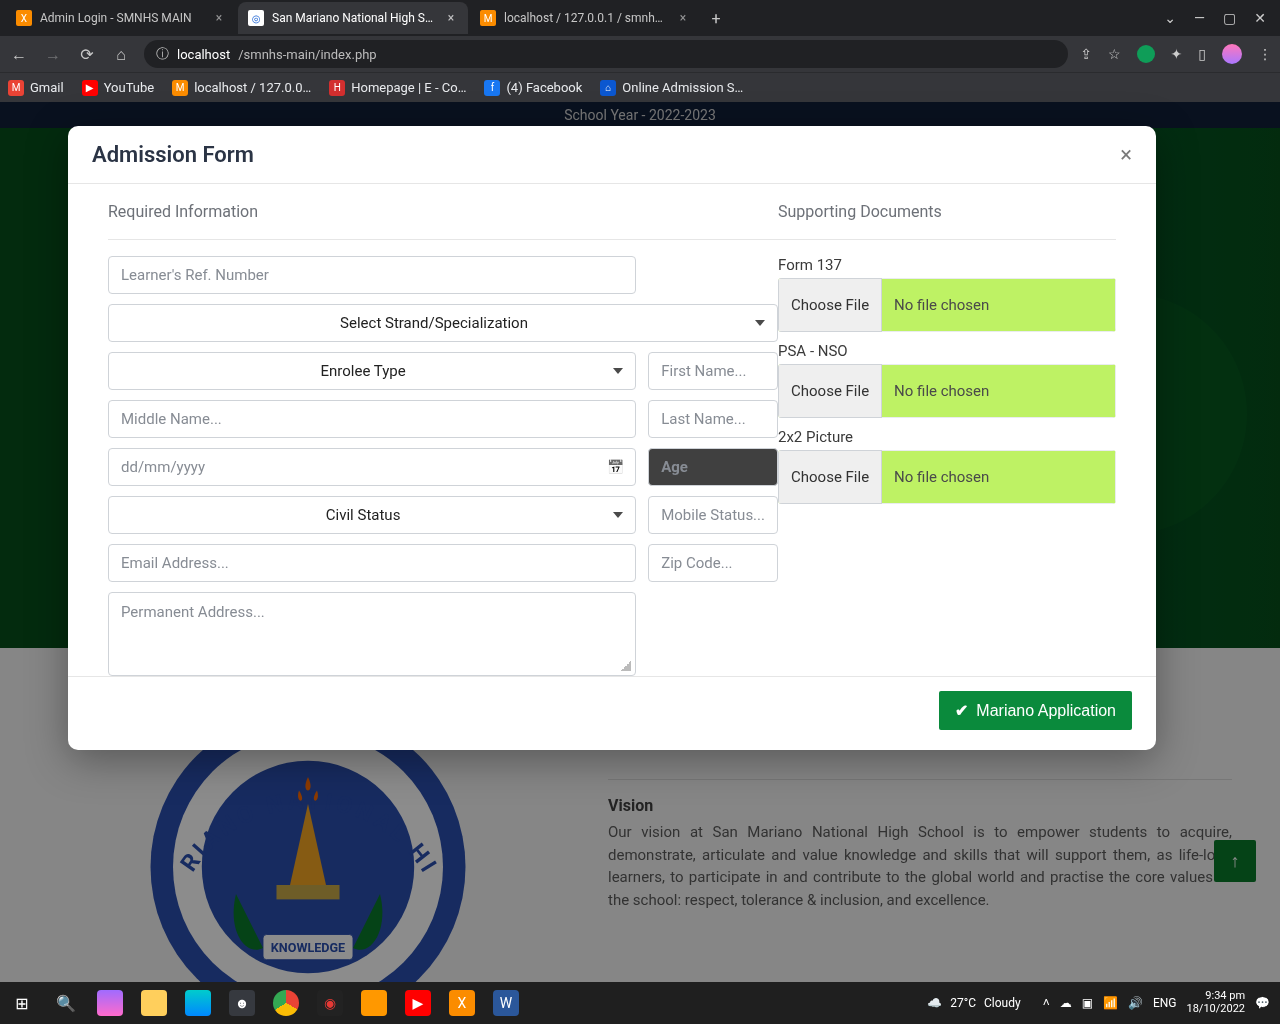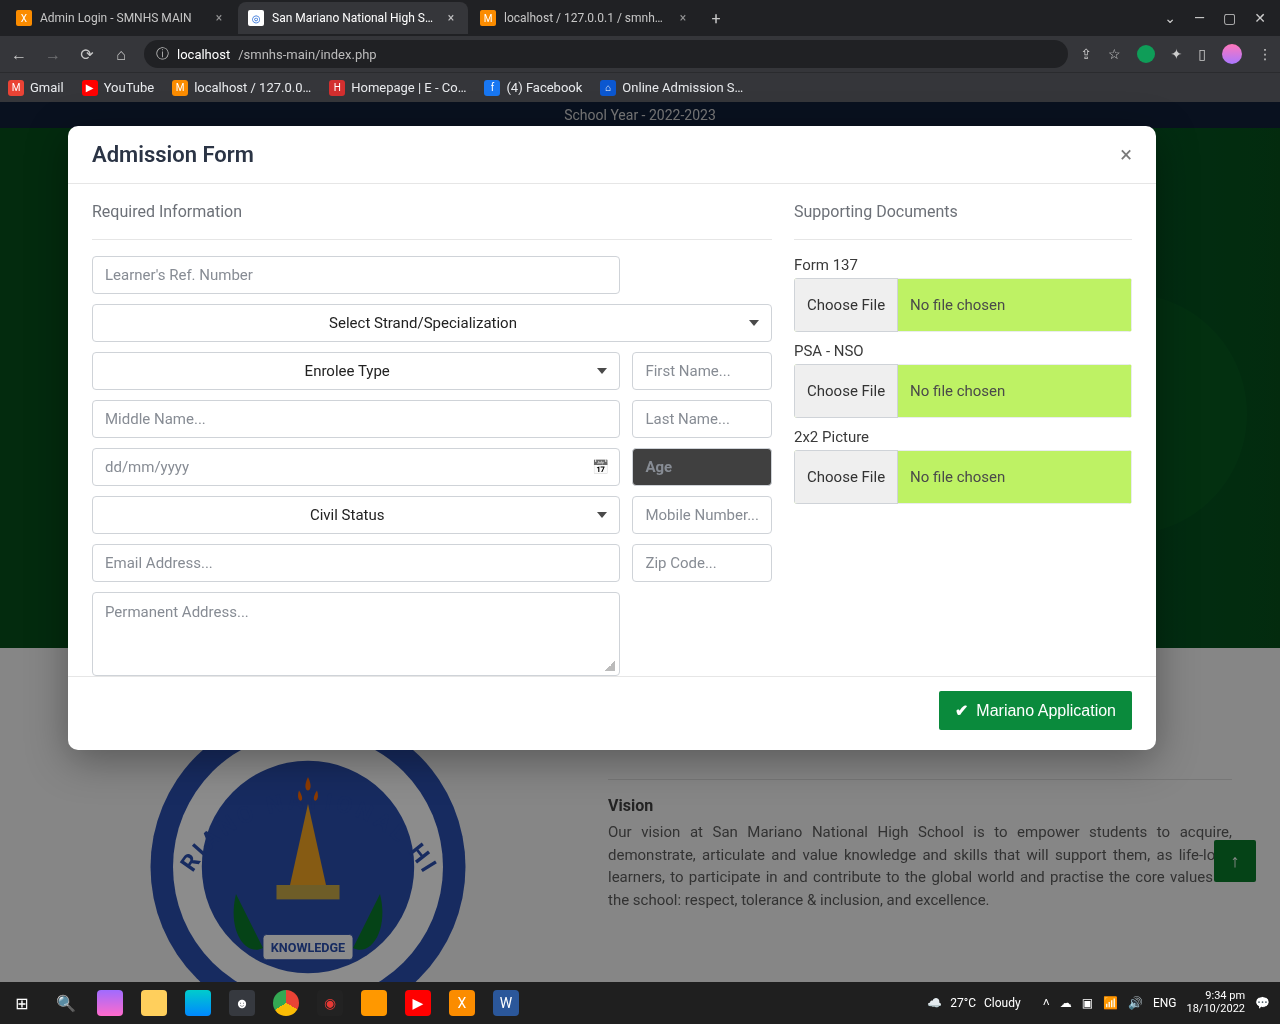--- a/index.html
+++ b/index.html
@@ -45,21 +45,21 @@
 .about-r p { font-size:15px; color:#5c5c5c; text-align:justify; line-height:1.5; }
 .scroll-fab { position:absolute; right:24px; bottom:100px; width:42px; height:42px; background:#0a7a2a; color:#fff; display:flex; align-items:center; justify-content:center; font-size:18px; border-radius:2px; }
 .dim-overlay { position:absolute; inset:0; background:rgba(0,0,0,.45); }
 
 
 .modal { position:absolute; left:68px; top:126px; width:1088px; background:#fff; border-radius:10px; box-shadow:0 10px 40px rgba(0,0,0,.35); padding:0; }
 .modal-head { display:flex; align-items:center; padding:16px 24px; }
 .modal-head h2 { font-size:22px; color:#2b3445; font-weight:600; }
 .modal-head .x { margin-left:auto; font-size:22px; color:#7a7a7a; cursor:pointer; }
 .modal hr { border:none; border-top:1px solid #e6e6e6; }
-.modal-body { display:flex; padding:18px 24px 0; gap:22px; }
+.modal-body { display:flex; padding:18px 40px 0; }
 .col-l { flex: 1 1 700px; }
 .col-r { flex: 0 0 338px; }
 .section-label { color:#6d7178; font-size:16px; margin-bottom:18px; }
 .grid { display:grid; grid-template-columns: repeat(1, 1fr); gap:10px 12px; }
 .full { grid-column: 1 / -1; }
 .two { grid-column: span 2; }
 .ctl { height:38px; border:1px solid #cfd3d8; border-radius:4px; background:#fff; font-size:15px; padding:0 12px; color:#333; display:flex; align-items:center; position:relative; }
 .ctl.select::after { content:""; position:absolute; right:12px; top:50%; width:0; height:0; border-left:5px solid transparent; border-right:5px solid transparent; border-top:6px solid #4a4a4a; transform:translateY(-50%); }
 .ctl.select { padding-right:30px; justify-content:center; color:#222; }
 .ctl.input { color:#878c94; }
@@ -219,21 +219,21 @@
         <div class="ctl select">Enrolee Type</div>
 
         <div class="ctl input">First Name...</div>
         <div class="ctl input">Middle Name...</div>
         <div class="ctl input">Last Name...</div>
 
         <div class="ctl input date">dd/mm/yyyy</div>
         <div class="ctl input disabled">Age</div>
         <div class="ctl select">Civil Status</div>
 
-        <div class="ctl input">Mobile Number...</div>
+        <div class="ctl input">Mobile Status...</div>
         <div class="ctl input">Email Address...</div>
         <div class="ctl input">Zip Code...</div>
 
         <div class="ta full">Permanent Address...</div>
       </div>
     </div>
 
     <div class="col-r">
       <div class="section-label">Supporting Documents</div>
       <hr>

